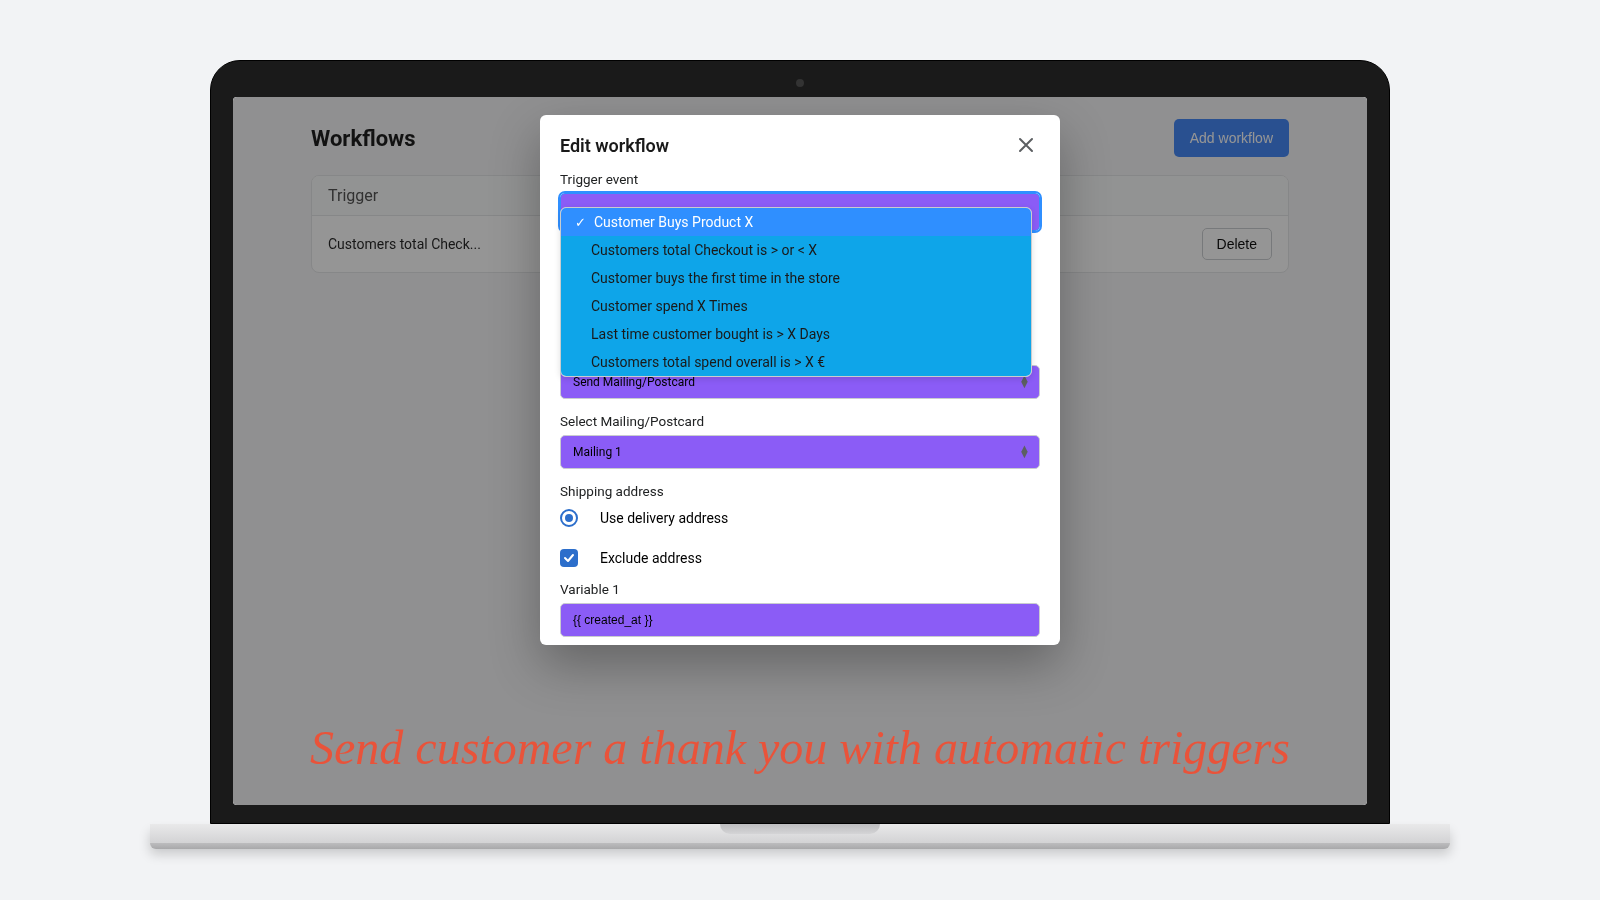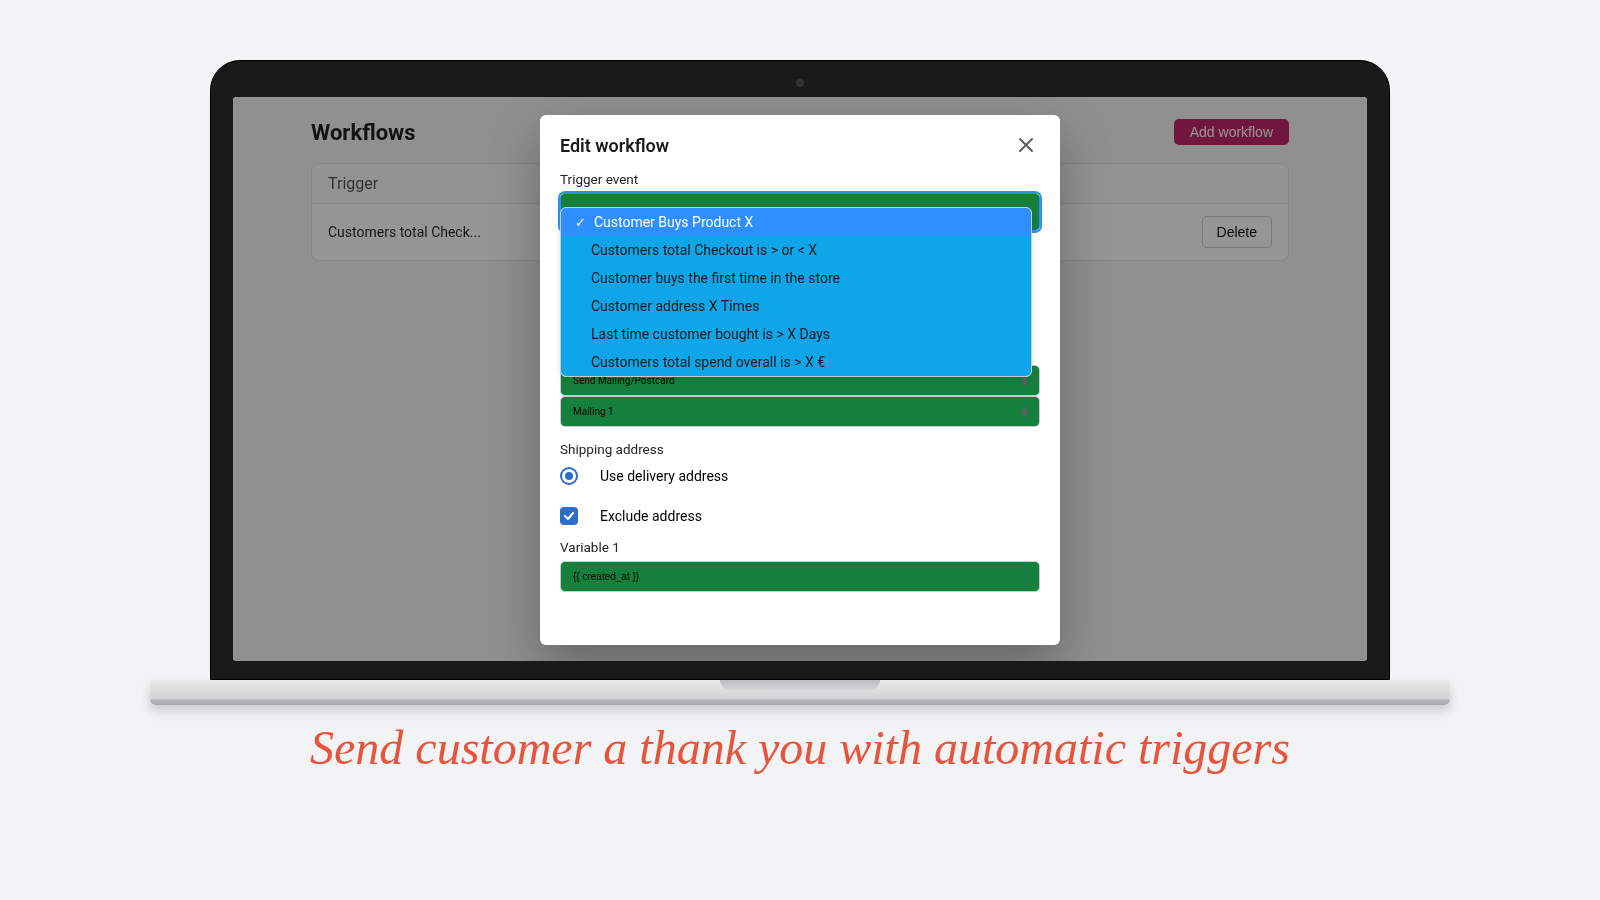--- a/index.html
+++ b/index.html
@@ -19,21 +19,21 @@
     background: #1a1a1a;
     border-radius: 30px 30px 0 0;
     padding: 18px 22px 18px 22px;
     border: 1px solid #000;
   }
   .camera {
     width: 8px; height: 8px; border-radius: 50%;
     background: #333; margin: 0 auto 10px auto;
   }
   .screen {
-    background: #fff; width: 100%; height: 564px;
+    background: #fff; width: 100%; height: 708px;
     border-radius: 4px; position: relative; overflow: hidden;
   }
   .base {
     height: 22px;
     background: linear-gradient(#e9e9ea, #cfcfd1);
     border-radius: 0 0 4px 4px;
     position: relative;
     width: 1300px; margin-left: -60px;
     box-shadow: 0 8px 12px rgba(0,0,0,0.18);
   }
@@ -53,22 +53,22 @@
   
   .app {
     position: absolute; inset: 0;
     background: #f6f6f7;
     padding: 22px 78px;
     color: #1a1a1a;
   }
   .app-header { display:flex; justify-content:space-between; align-items:center; margin-bottom: 18px; }
   .app-title { font-size: 22px; font-weight: 700; color:#111; }
   .btn-primary {
-    background: #be185d; color:#fff; border:none;
-    padding: 5px 16px; border-radius: 5px; font-size: 14px; cursor:pointer;
+    background: #3b82f6; color:#fff; border:none;
+    padding: 11px 16px; border-radius: 5px; font-size: 14px; cursor:pointer;
   }
   .table {
     border: 1px solid #e4e5e7; border-radius: 8px; background:#fff; overflow:hidden;
   }
   .table-head {
     background:#fafbfb; padding: 10px 16px; font-size: 16px; color:#4a4a4a;
     border-bottom: 1px solid #e4e5e7;
   }
   .table-row {
     display:flex; justify-content:space-between; align-items:center;
@@ -100,21 +100,21 @@
   .close-btn {
     width: 28px; height: 28px; border:none; background:transparent; cursor:pointer;
     color:#5c5f62; display:flex; align-items:center; justify-content:center;
   }
   .modal-body {
     padding: 0 20px 20px 20px; overflow-y:auto; flex:1; position:relative;
   }
   .field-label { font-size: 13.5px; color:#202223; margin-bottom: 6px; margin-top: 14px; display:block; }
   .select, .text-input {
     width: 100%; border:1px solid #c9cccf; border-radius:5px;
-    padding: 9px 30px 9px 12px; font-size:10px; background:#15803d;
+    padding: 9px 30px 9px 12px; font-size:12px; background:#8b5cf6;
     position:relative; cursor:pointer;
   }
   .select-wrap { position:relative; }
   .select-caret {
     position:absolute; right:10px; top:50%; transform:translateY(-50%);
     color:#5c5f62; font-size:11px; display:flex; flex-direction:column; gap:1px; line-height:6px;
   }
   .text-input { cursor:text; }
 
   .radio-row, .check-row { display:flex; align-items:center; gap:22px; margin-top:10px; font-size:14px; }
@@ -198,34 +198,35 @@
           <label class="field-label" style="margin-top:0">Trigger event</label>
           <div class="select-wrap">
             <div class="select focus-ring" style="height:38px"></div>
           </div>
 
           
           <div class="dropdown">
             <div class="opt selected">Customer Buys Product X</div>
             <div class="opt">Customers total Checkout is &gt; or &lt; X</div>
             <div class="opt">Customer buys the first time in the store</div>
-            <div class="opt">Customer address X Times</div>
+            <div class="opt">Customer spend X Times</div>
             <div class="opt">Last time customer bought is &gt; X Days</div>
             <div class="opt">Customers total spend overall is &gt; X €</div>
           </div>
 
           
           <div style="height:112px"></div>
 
           <label class="field-label" style="margin-top:0">Action</label>
           <div class="select-wrap">
             <div class="select"><span>Send Mailing/Postcard</span></div>
             <span class="select-caret">▲<br>▼</span>
           </div>
 
+          <label class="field-label">Select Mailing/Postcard</label>
           <div class="select-wrap">
             <div class="select"><span>Mailing 1</span></div>
             <span class="select-caret">▲<br>▼</span>
           </div>
 
           <label class="field-label">Shipping address</label>
           <div class="radio-row">
             <span class="radio">
                 <span class="dot"></span>
               </span>

